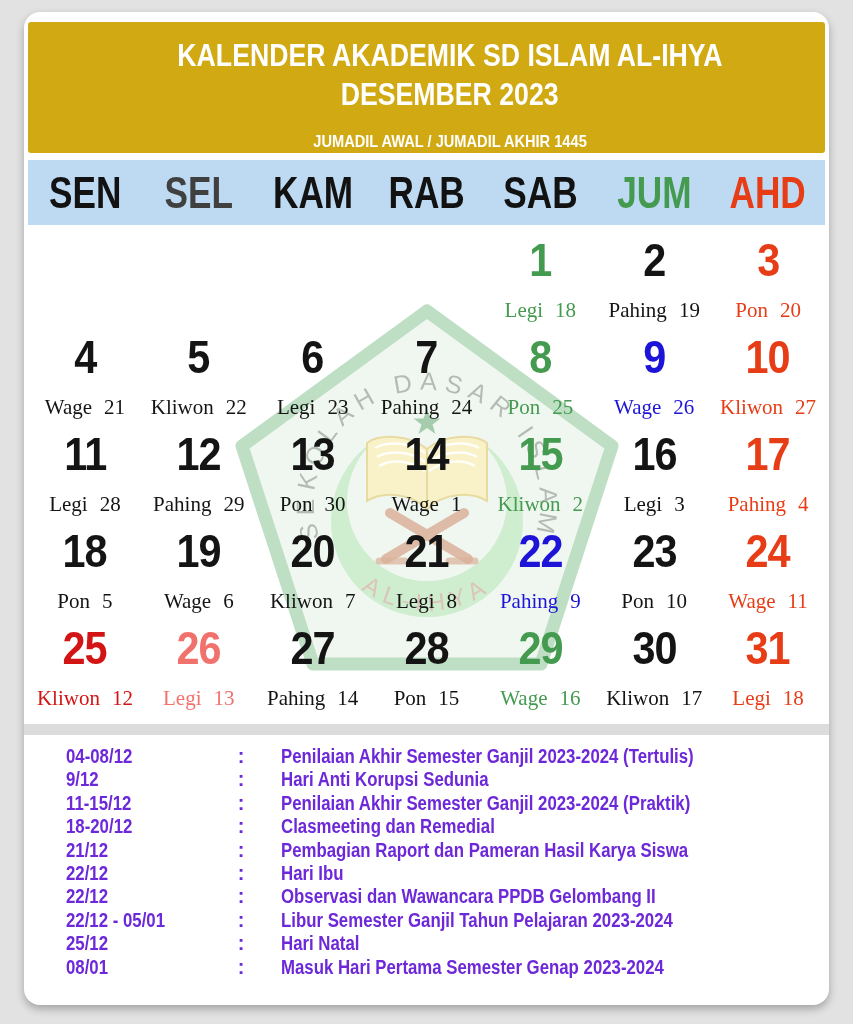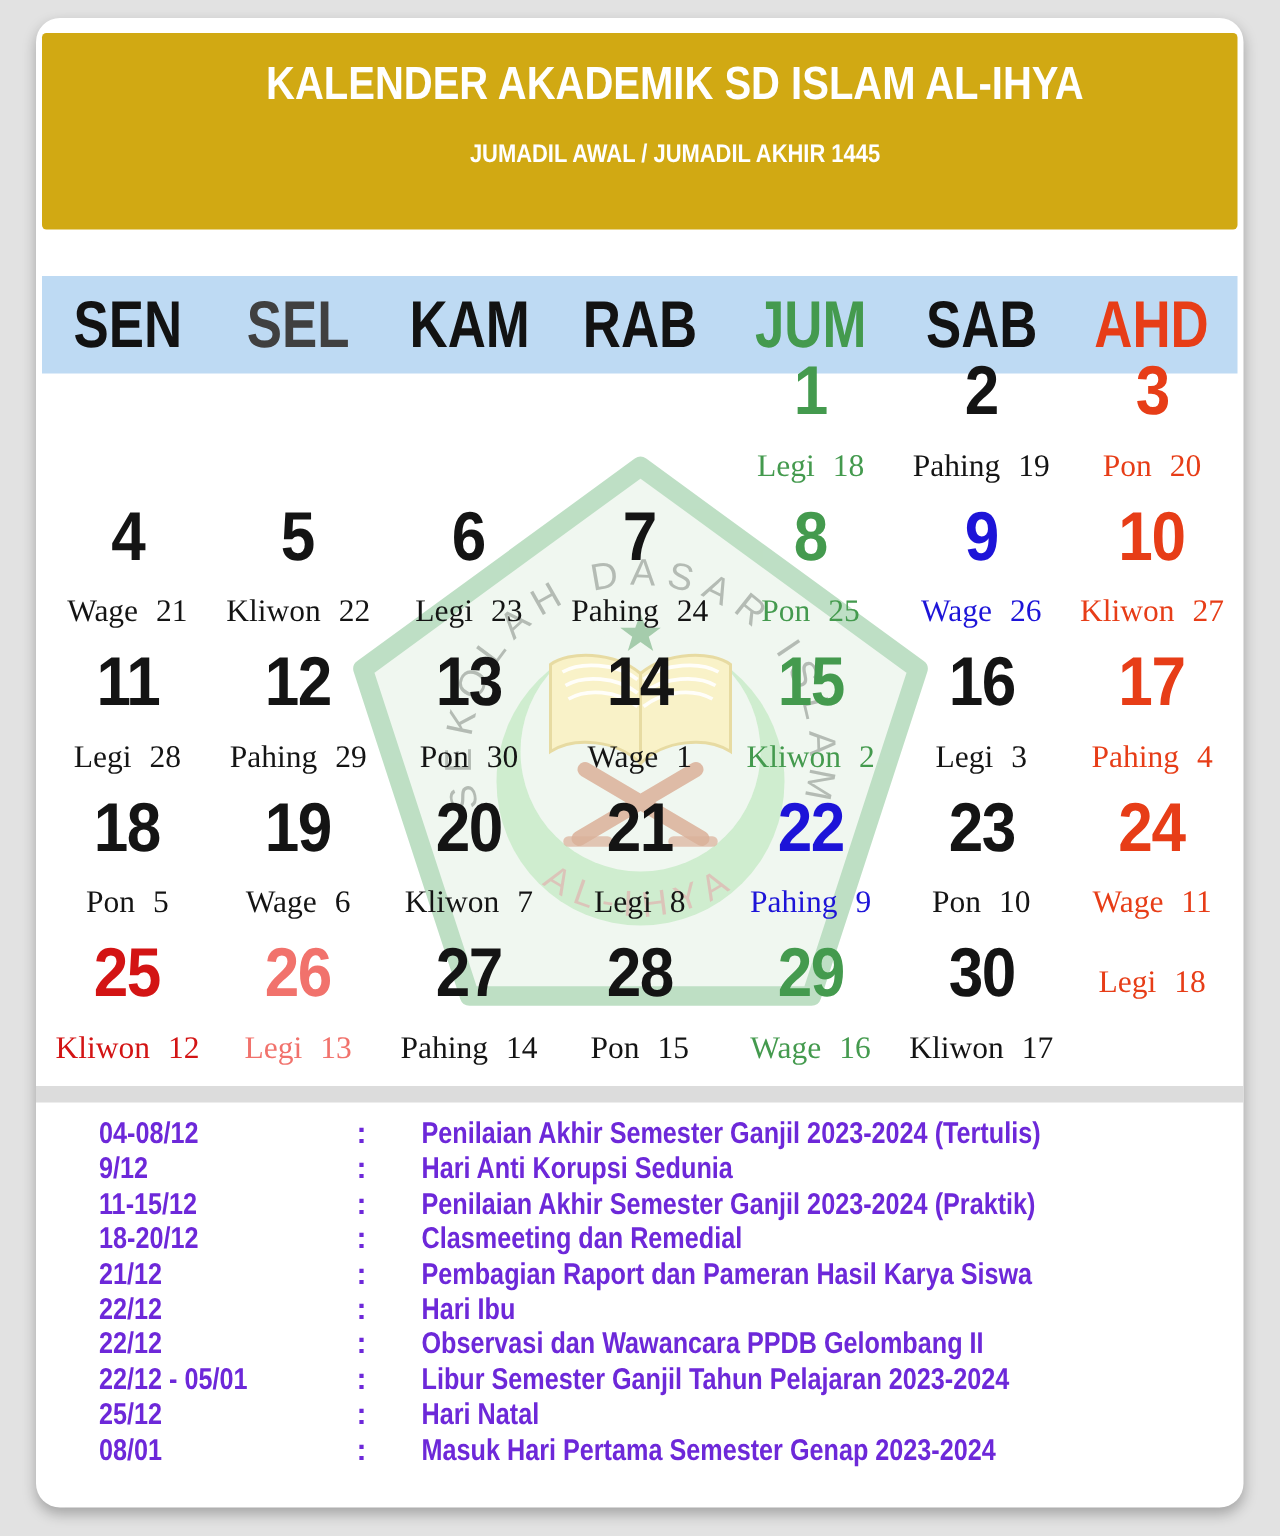--- a/index.html
+++ b/index.html
@@ -51,30 +51,31 @@
   .ev-colon{width:14px;text-align:center;}
   .ev-desc{margin-left:33px;white-space:nowrap;display:inline-block;transform:scaleX(.84);transform-origin:0 50%;}
 </style>
 </head>
 <body>
 
 <div class="card">
 
   <header class="gold" style="background: rgb(209, 169, 19); padding-left: 47px;">
     <div class="t1"><span class="cx">KALENDER AKADEMIK SD ISLAM AL-IHYA</span></div>
+    <div class="t1"><span class="cx">DESEMBER 2023</span></div>
     <div class="t2"><span class="cx">JUMADIL AWAL / JUMADIL AKHIR 1445</span></div>
   </header>
 
-  <div class="wdband" id="weekdayRow" style="background: rgb(190, 218, 243); margin-top: 24px;">
+  <div class="wdband" id="weekdayRow" style="background: rgb(190, 218, 243);">
       <div class="wd" style="color: rgb(18, 18, 18);"><span class="cx">SEN</span></div>
       <div class="wd" style="color: #404040;"><span class="cx">SEL</span></div>
       <div class="wd" style="color: rgb(18, 18, 18);"><span class="cx">KAM</span></div>
       <div class="wd" style="color: rgb(18, 18, 18);"><span class="cx">RAB</span></div>
+      <div class="wd" style="color: rgb(18, 18, 18);"><span class="cx">SAB</span></div>
       <div class="wd" style="color: rgb(68, 154, 78);"><span class="cx">JUM</span></div>
-      <div class="wd" style="color: rgb(18, 18, 18);"><span class="cx">SAB</span></div>
       <div class="wd" style="color: rgb(231, 61, 23);"><span class="cx">AHD</span></div>
     </div>
 
   <div class="gridwrap">
     <svg class="wm" width="400" height="390" viewBox="0 0 400 390" aria-hidden="true">
       <g opacity="0.92">
         <polygon points="200,10 385,145 314,363 86,363 15,145" fill="#eff7ef" stroke="#b9ddc0" stroke-width="13" stroke-linejoin="round"></polygon>
         <circle cx="200" cy="220" r="96" fill="#cbeccb"></circle>
         <circle cx="200" cy="200" r="80" fill="#eff7ef"></circle>
         <path id="arcTop" d="M 97.6,249.8 A 113,113 0 1 1 302.4,249.8" fill="none"></path>
@@ -305,20 +306,21 @@
           </div>
         </div>
         <div class="cell">
           <div style="color: rgb(20, 20, 20);"><span class="num">30</span></div>
           <div class="lbl" style="color: rgb(20, 20, 20);">
             <span>Kliwon</span>
             <span>17</span>
           </div>
         </div>
         <div class="cell">
+          <div style="color: rgb(231, 61, 23);"><span class="num">31</span></div>
           <div class="lbl" style="color: rgb(231, 61, 23);">
             <span>Legi</span>
             <span>18</span>
           </div>
         </div>
       </div>
   </div>
 
   <div class="divider"></div>
 

